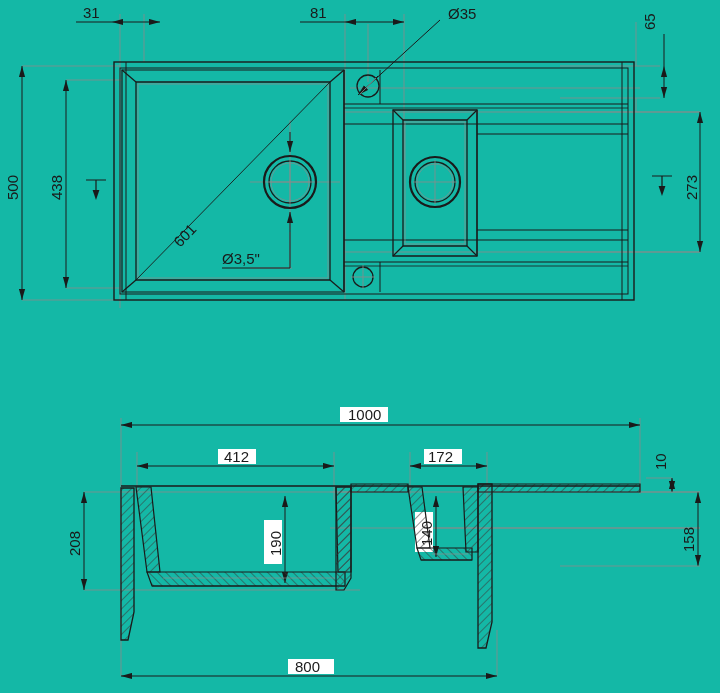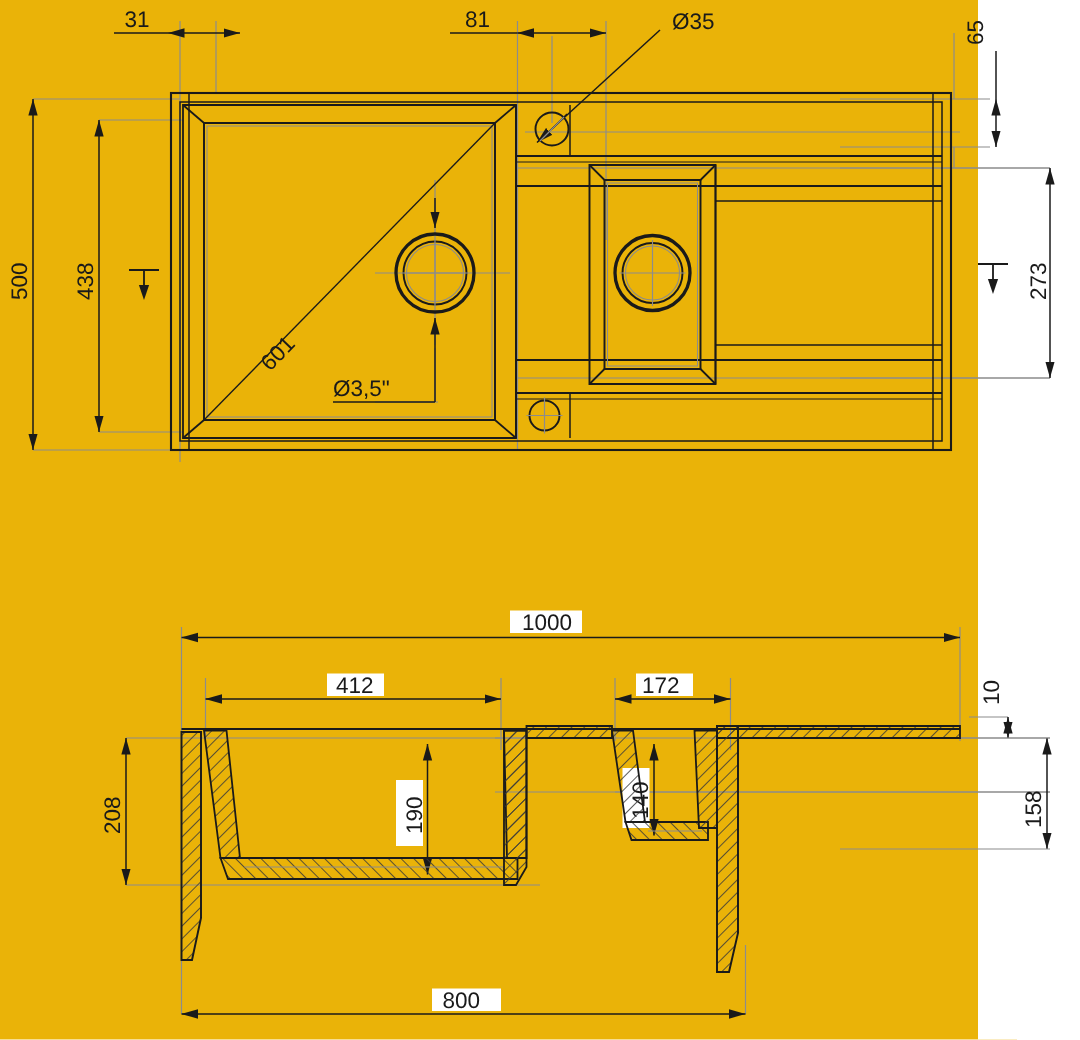--- a/index.html
+++ b/index.html
@@ -1,17 +1,17 @@
 <!DOCTYPE html>
 <html><head>
 <meta charset="utf-8">
 <style>
   html,body{margin:0;padding:0;background:#ffffff;}
   body{width:720px;height:693px;font-family:"Liberation Sans",sans-serif;overflow:hidden;}
-  #sheet{position:relative;width:652px;height:693px;background:#eab308;text-align:center;}
+  #sheet{position:relative;width:720px;height:693px;background:#14b8a6;text-align:center;}
   svg{display:block;}
   text{font-family:"Liberation Sans",sans-serif;fill:#1a1a1a;}
 </style>
 </head>
 <body>
 
 <div id="sheet">
 <svg width="720" height="693" viewBox="0 0 720 693">
   <defs>
     <pattern id="hatch" width="6" height="6" patternTransform="rotate(45)" patternUnits="userSpaceOnUse">

